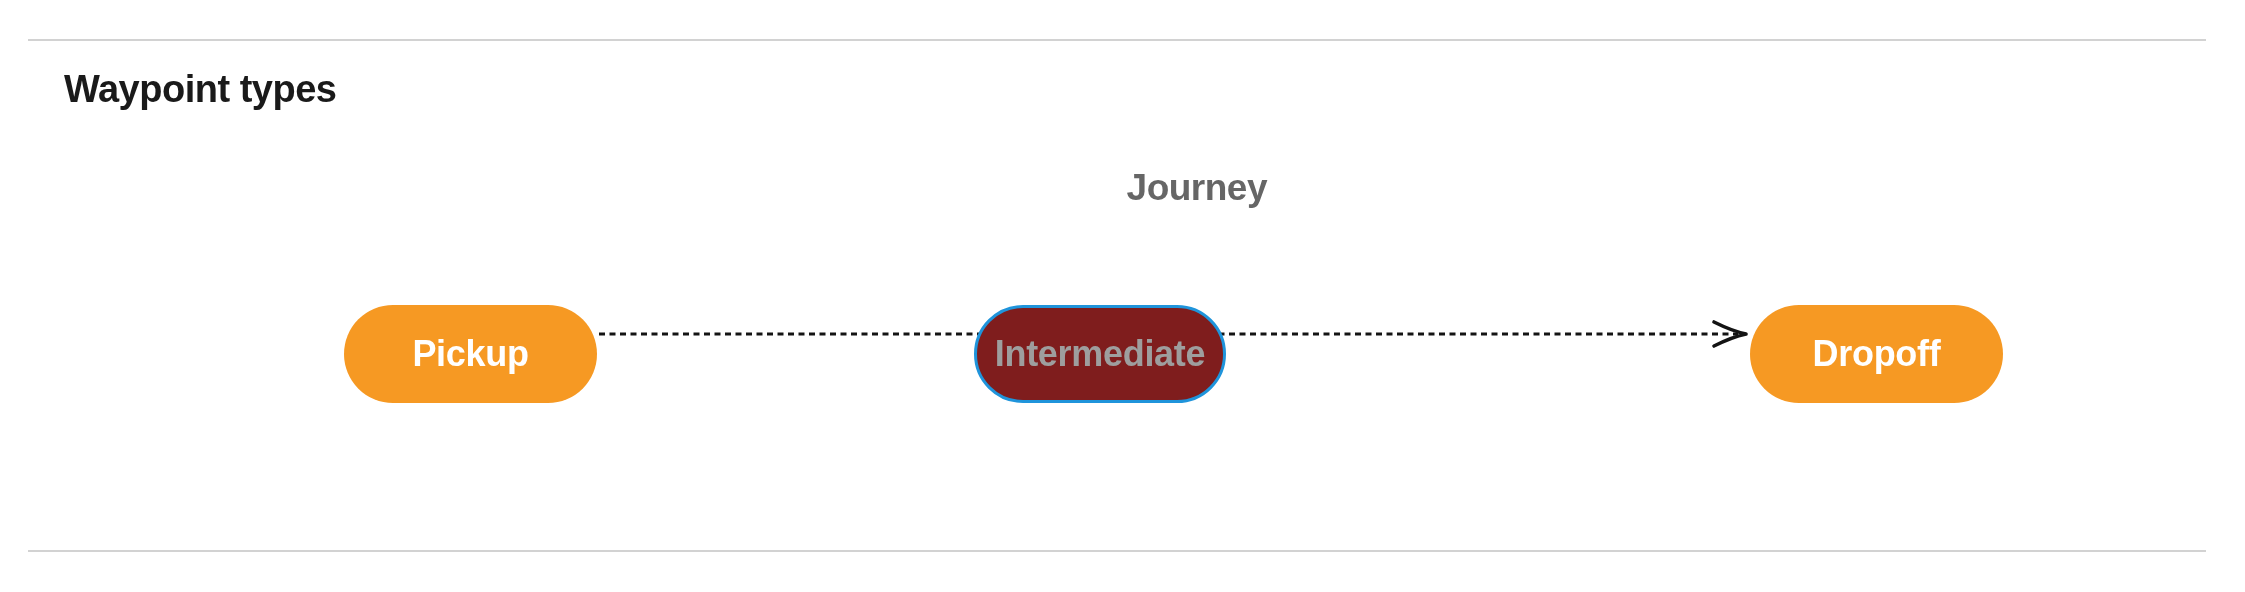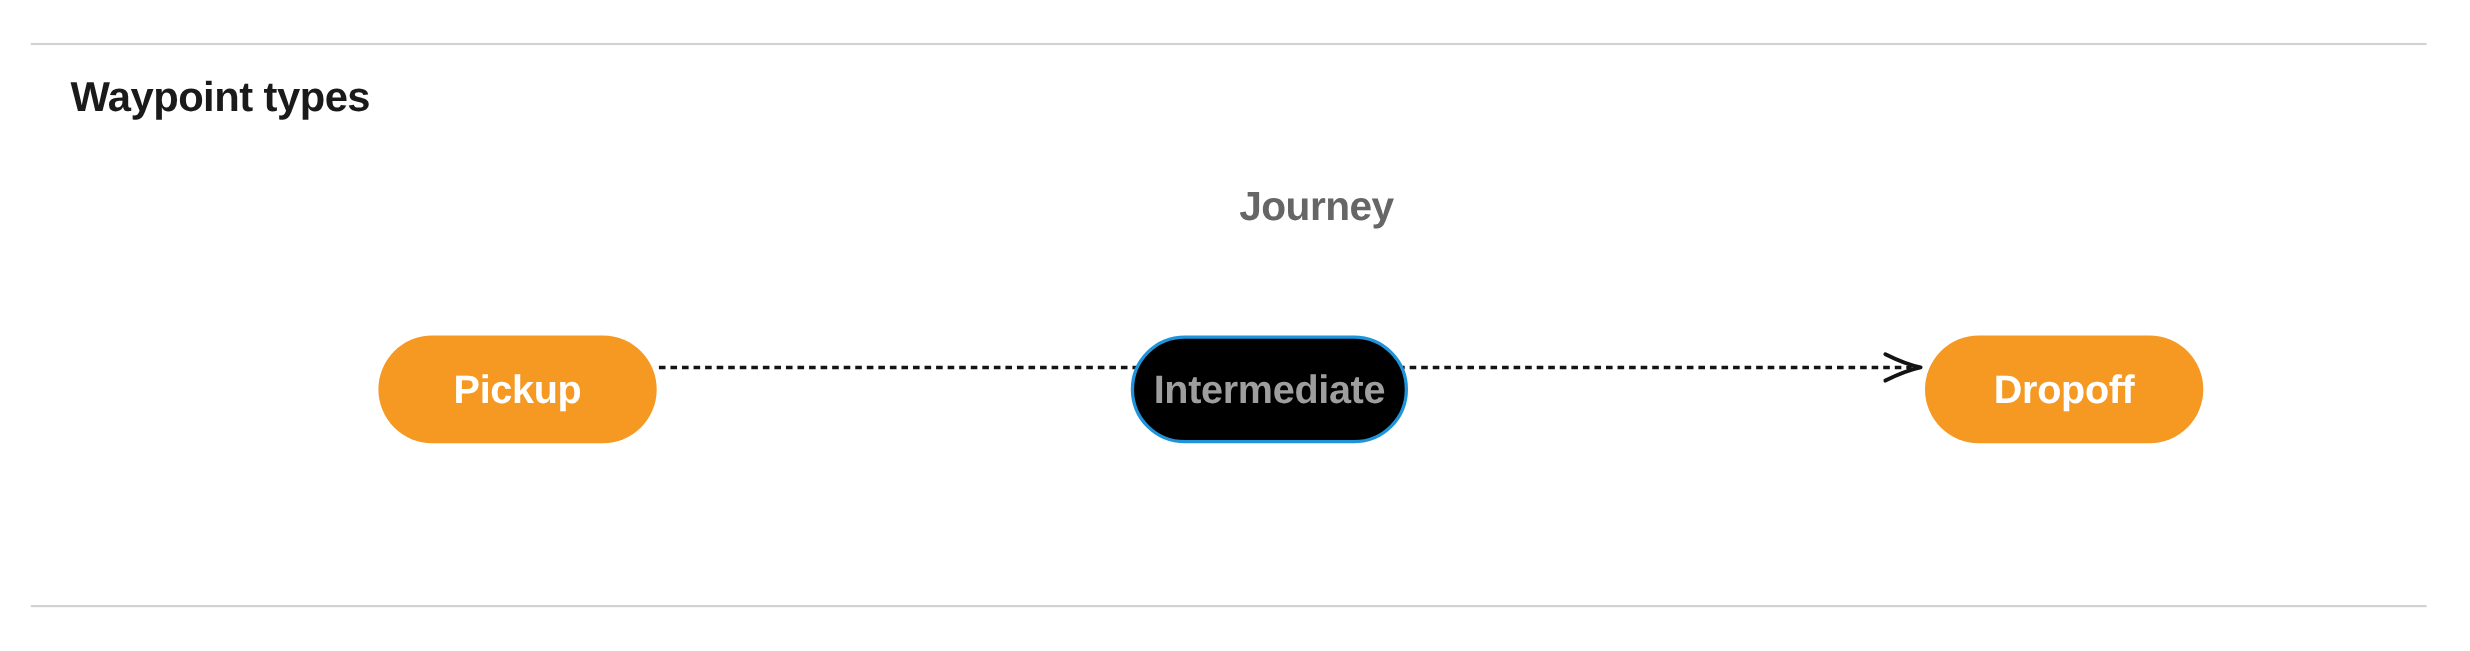--- a/index.html
+++ b/index.html
@@ -81,23 +81,23 @@
     letter-spacing: -0.3px;
     box-sizing: border-box;
     margin-top: 21px;
   }
   .node.terminal {
     background: var(--terminal-fill, #f69923);
     color: var(--terminal-text, #ffffff);
   }
   .node.pickup { left: 344px; width: 253px; }
   .node.intermediate {
-    left: 1028px;
+    left: 974px;
     width: 252px;
-    background: #000000;
+    background: #7f1d1d;
     border: 3px solid var(--intermediate-border, #1f94db);
     color: var(--intermediate-text, #9e9e9e);
   }
   .node.dropoff { left: 1750px; width: 253px; text-align: right; }
 </style>
 </head>
 <body>
 
 <div class="canvas">
 

